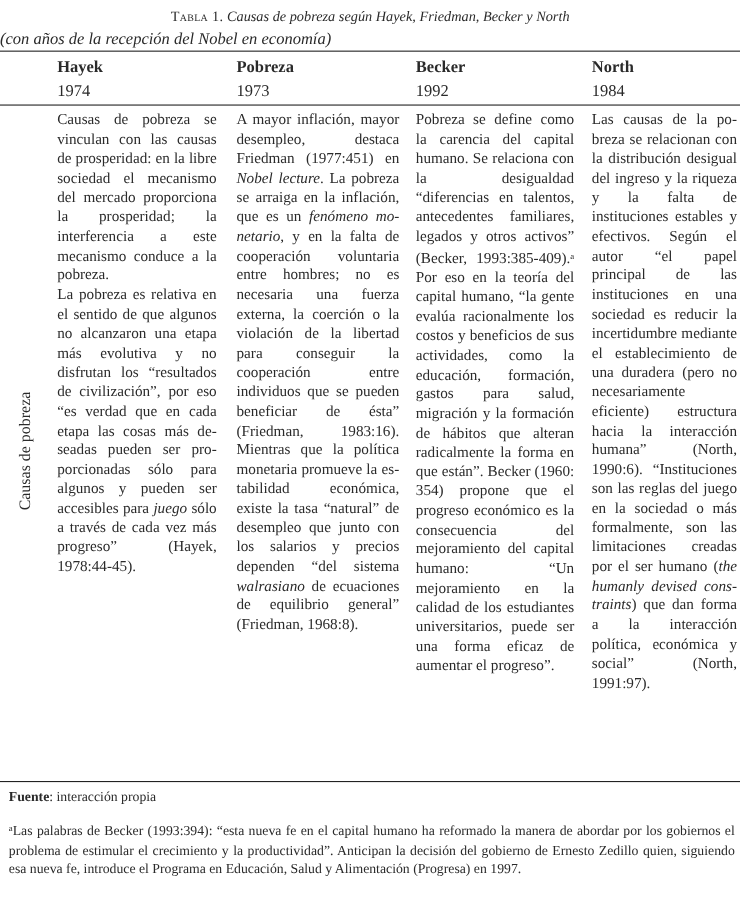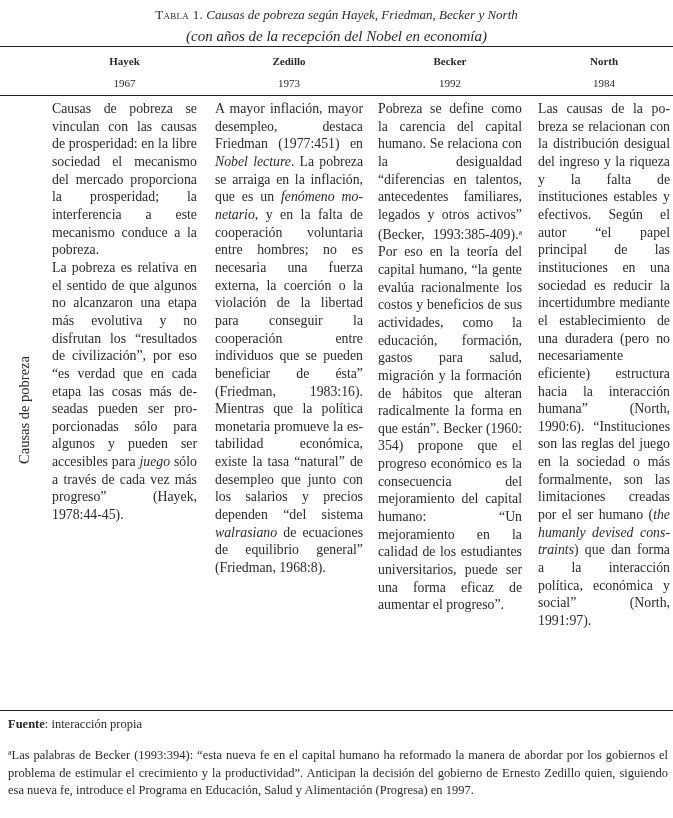--- a/index.html
+++ b/index.html
@@ -9,25 +9,25 @@
     color: #2a2a2a;
   }
   .title {
     position: absolute; left: 0; top: 4px; width: 673px;
     text-align: center; font-size: 13px; line-height: 22px;
   }
   .title .label { font-variant: small-caps; letter-spacing: 0.3px; }
   .title .it { font-style: italic; }
   .subtitle {
     position: absolute; left: 0; top: 27px; width: 673px;
-    text-align: center; font-size: 15px; font-style: italic; line-height: 18px;
+    font-size: 15px; font-style: italic; line-height: 18px;
   }
   .rule { position: absolute; left: 0; width: 673px; height: 0; border-top: 1.4px solid #222; }
   .hdr-name, .hdr-year {
-    position: absolute; text-align: center; font-size: 11px; line-height: 18px;
+    position: absolute; font-size: 15px; line-height: 18px;
   }
   .hdr-name { top: 52px; font-weight: bold; }
   .hdr-year { top: 74px; }
   .col {
     position: absolute; top: 100px;
     font-size: 13.8px; line-height: 17.65px;
     text-align: justify; hyphens: manual;
   }
   .col p { margin: 0; }
   .col em { font-style: italic; }
@@ -56,25 +56,25 @@
 
 <div class="title">
   <span class="label">Tabla 1.</span>
   <span class="it">Causas de pobreza según Hayek, Friedman, Becker y North</span>
 </div>
 <div class="subtitle">(con años de la recepción del Nobel en economía)</div>
 
 <div class="rule" style="top:46px"></div>
 
 <div class="hdr-name" style="left:52px;width:145px">Hayek</div>
-<div class="hdr-name" style="left:215px;width:148px">Zedillo</div>
+<div class="hdr-name" style="left:215px;width:148px">Pobreza</div>
 <div class="hdr-name" style="left:378px;width:144px">Becker</div>
 <div class="hdr-name" style="left:538px;width:132px">North</div>
 
-<div class="hdr-year" style="left:52px;width:145px">1967</div>
+<div class="hdr-year" style="left:52px;width:145px">1974</div>
 <div class="hdr-year" style="left:215px;width:148px">1973</div>
 <div class="hdr-year" style="left:378px;width:144px">1992</div>
 <div class="hdr-year" style="left:538px;width:132px">1984</div>
 
 <div class="rule" style="top:95px"></div>
 
 <div class="side-label">
   <span>Causas de pobreza</span>
 </div>
 

